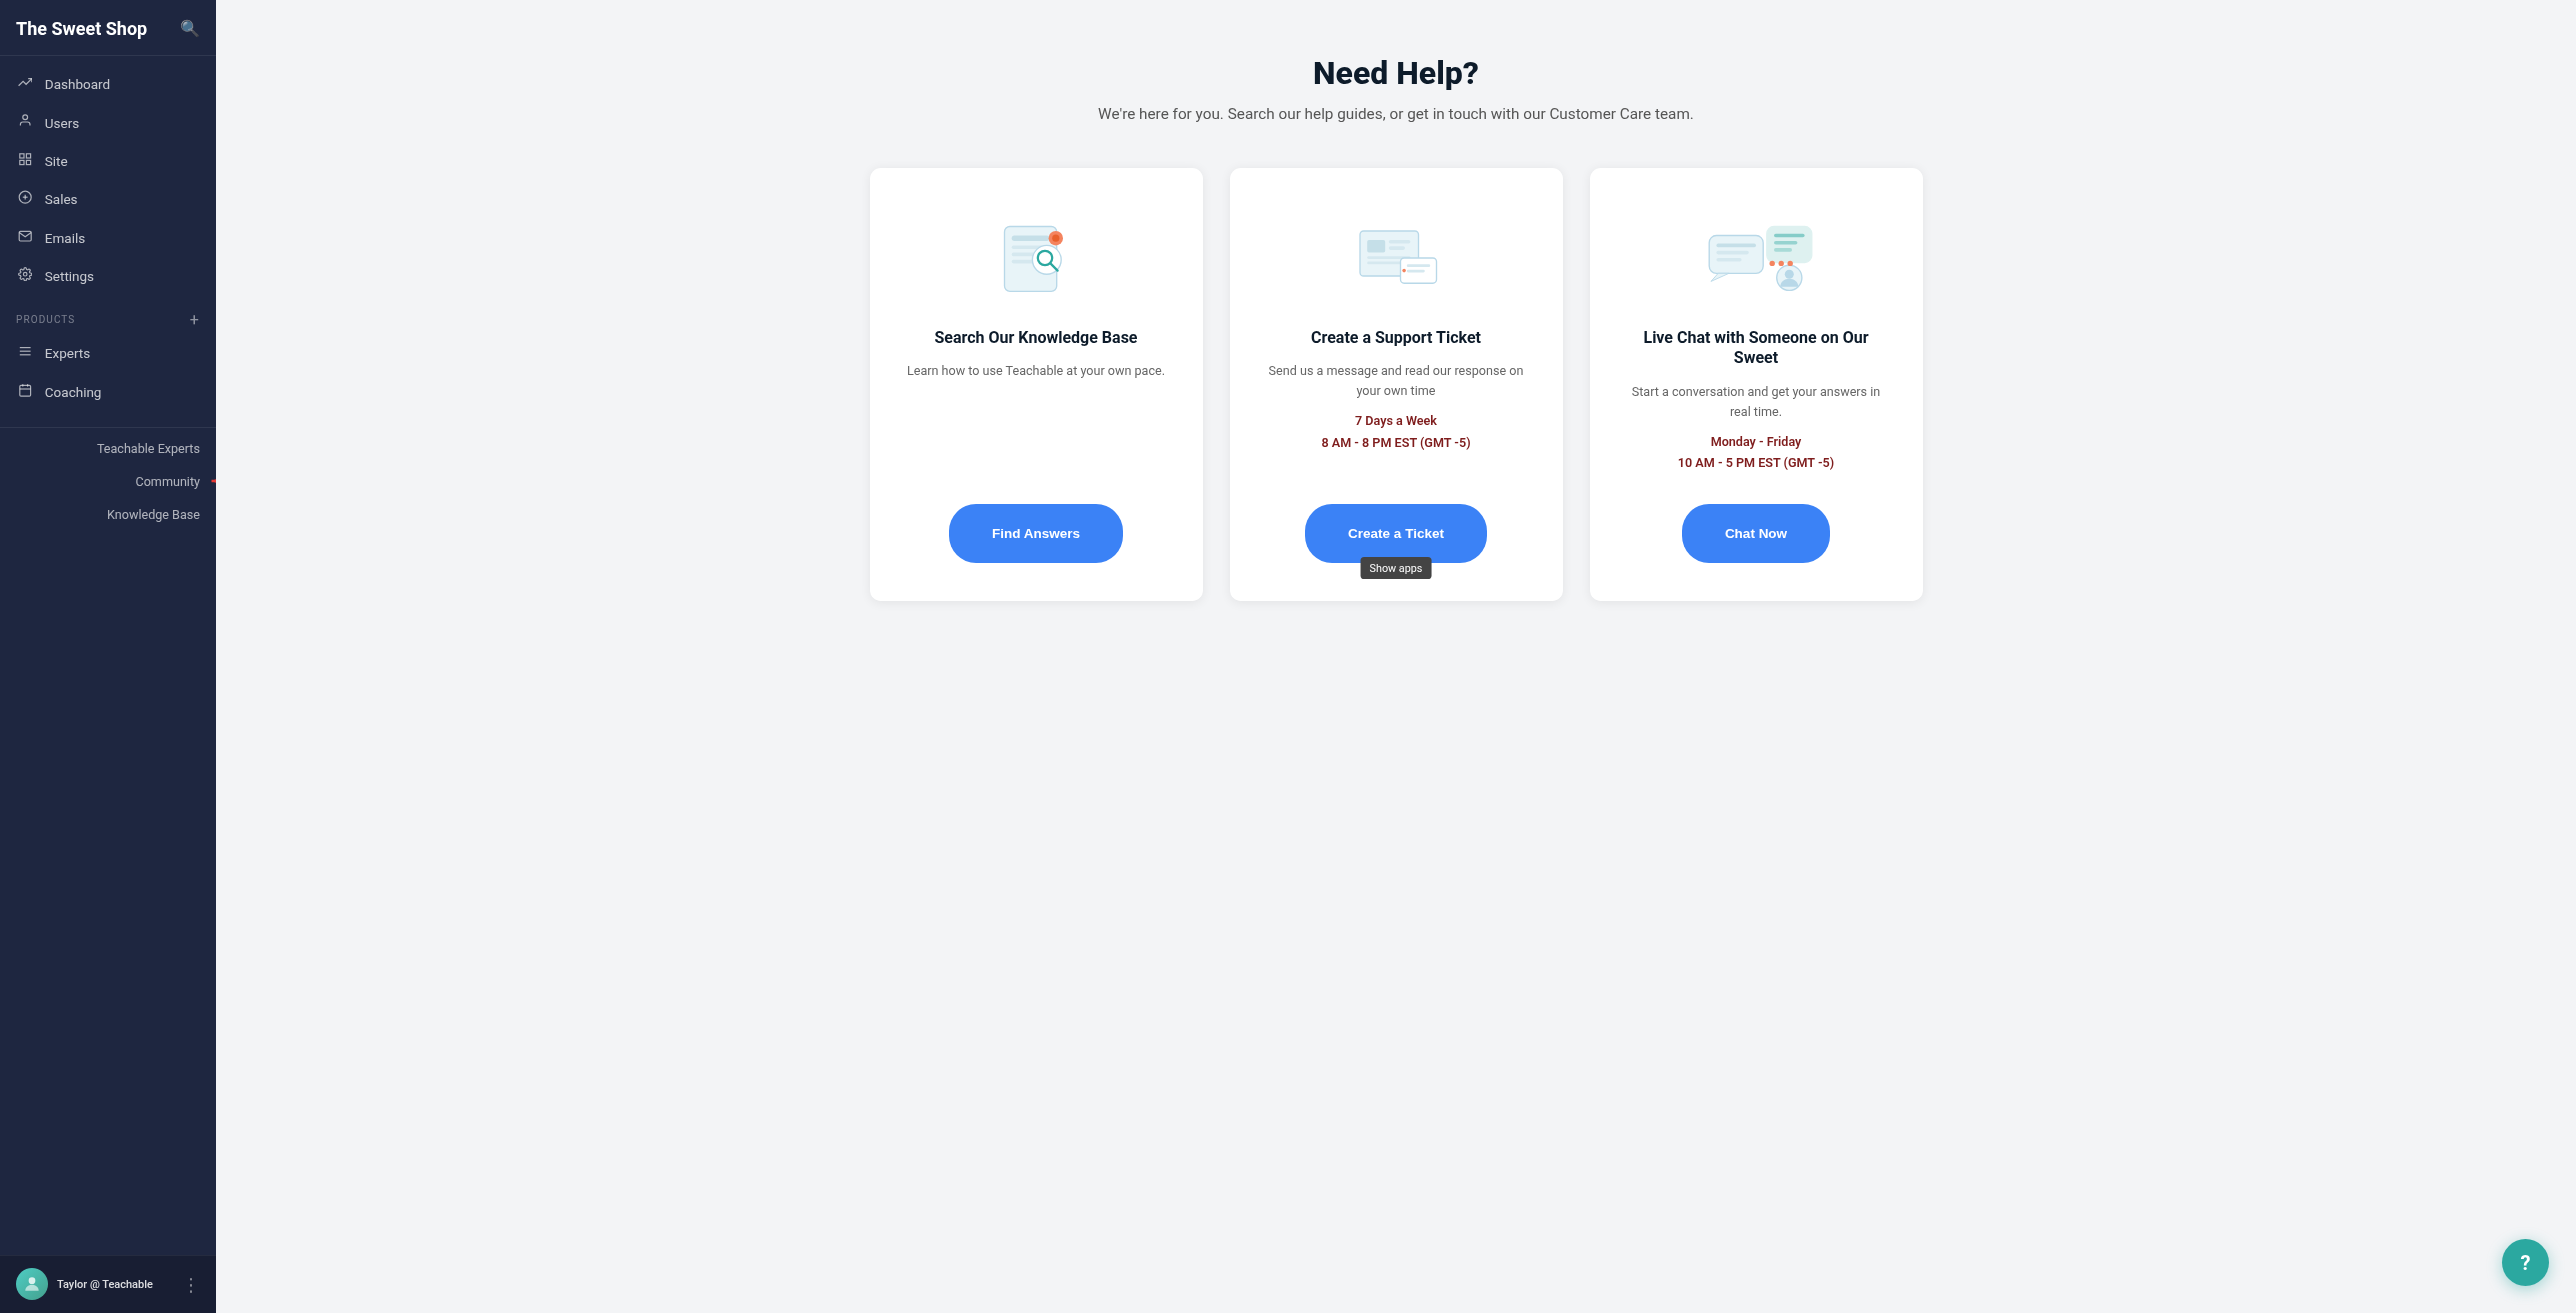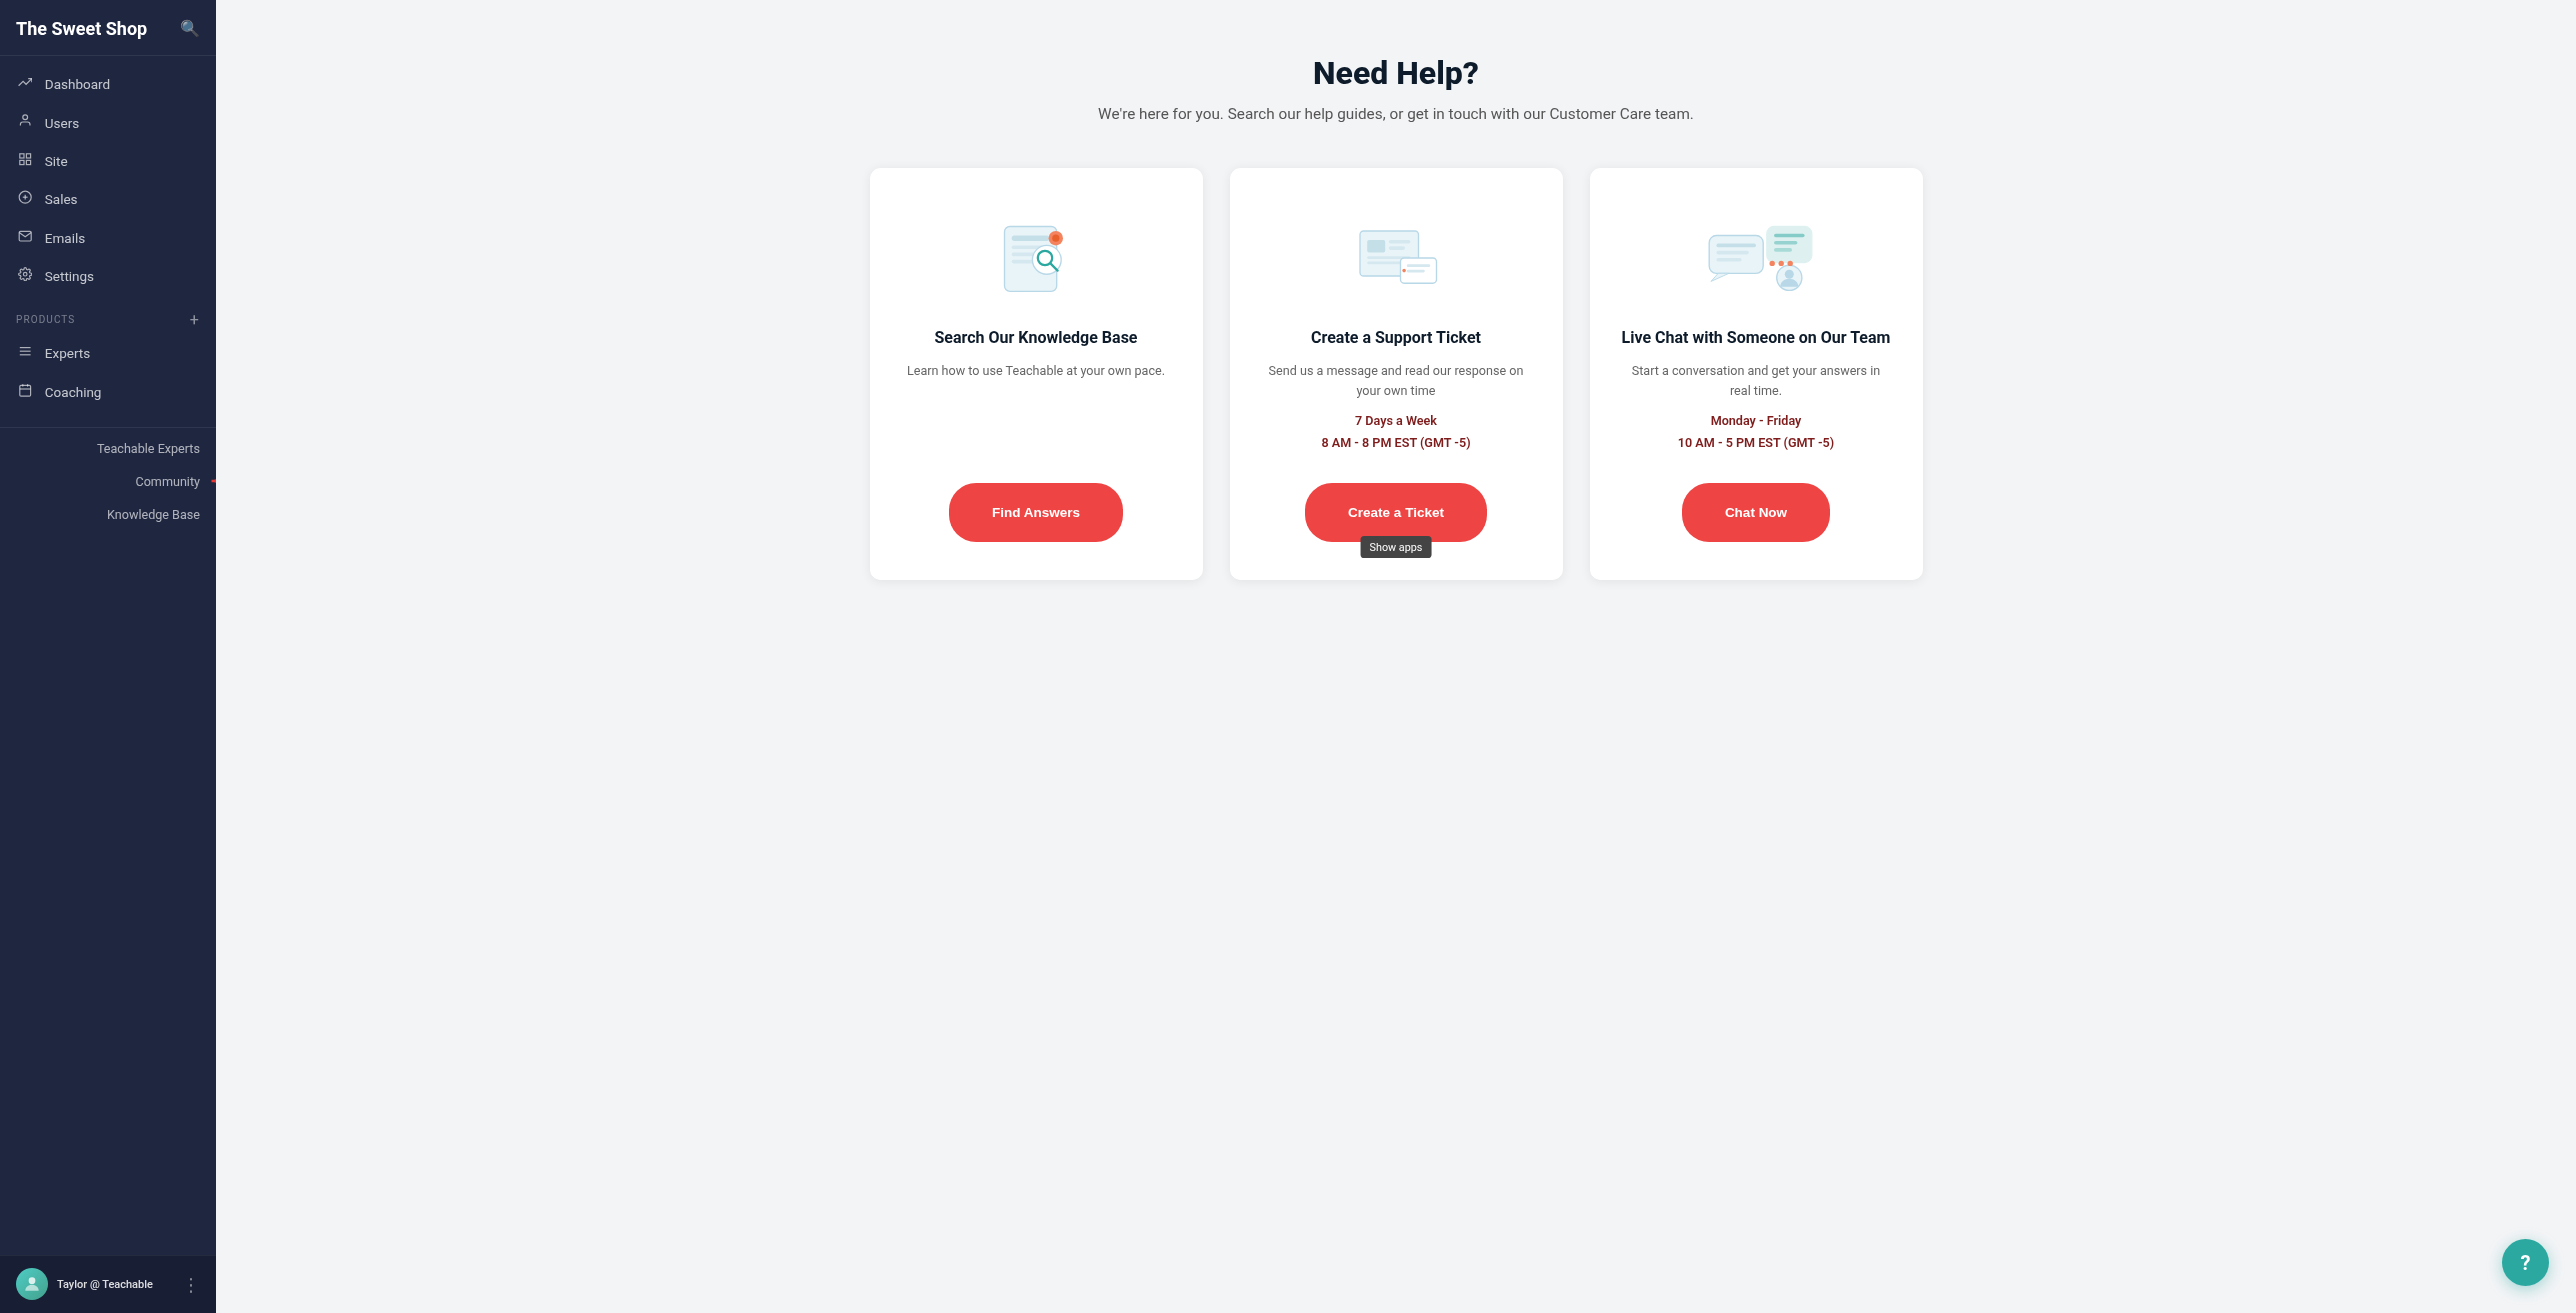--- a/index.html
+++ b/index.html
@@ -201,21 +201,21 @@
       font-weight: 600;
       line-height: 1.7;
     }
 
     .card-btn {
       margin-top: auto;
       padding-top: 25px;
     }
 
     .btn-primary {
-      background: #ef4444;
+      background: #3b82f6;
       color: #fff;
       border: none;
       border-radius: 27px;
       padding: 22px 43px;
       font-size: 13.5px;
       font-weight: 600;
       cursor: pointer;
       transition: background 0.15s;
     }
 
@@ -494,21 +494,21 @@
 
           <circle cx="97" cy="72" r="14" fill="#e8f4f8" stroke="#b8d8e8" stroke-width="1.5"></circle>
           <circle cx="97" cy="68" r="5" fill="#b8d8e8"></circle>
           <path d="M87 82c0-5.5 4.5-9 10-9s10 3.5 10 9" fill="#b8d8e8"></path>
 
           <circle cx="78" cy="56" r="3" fill="#f4845f"></circle>
           <circle cx="88" cy="56" r="3" fill="#f4845f"></circle>
           <circle cx="98" cy="56" r="3" fill="#f4845f"></circle>
         </svg>
       </div>
-      <div class="card-title">Live Chat with Someone on Our Team</div>
+      <div class="card-title">Live Chat with Someone on Our Sweet</div>
       <div class="card-desc">Start a conversation and get your answers in real time.</div>
       <div class="card-schedule">
         <div>Monday - Friday</div>
         <div>10 AM - 5 PM EST (GMT -5)</div>
       </div>
       <div class="card-btn">
         <button class="btn-primary">Chat Now</button>
       </div>
     </div>
 

